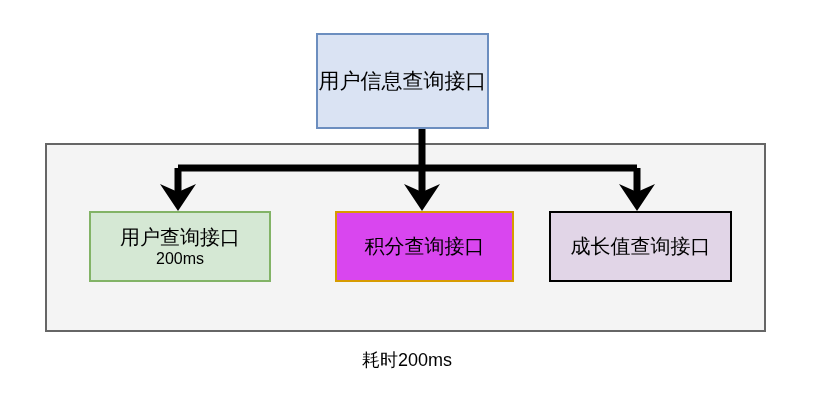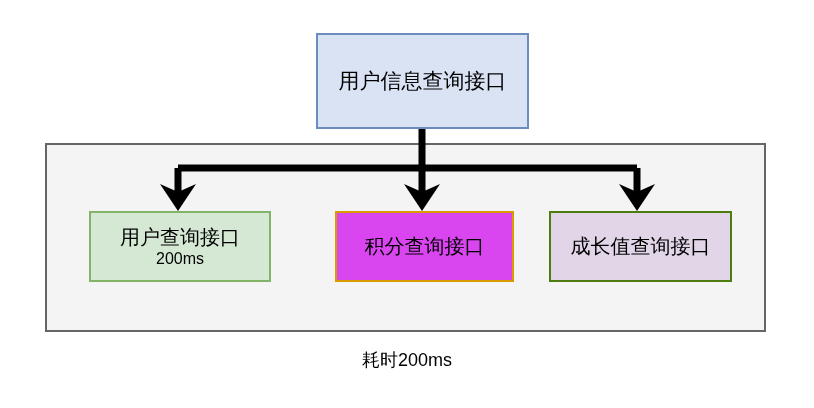--- a/index.html
+++ b/index.html
@@ -26,21 +26,21 @@
     justify-content: center;
     text-align: center;
     color: #000000;
     line-height: 1.22;
     -webkit-font-smoothing: antialiased;
   }
   
   #root-node {
     left: 316px;
     top: 33px;
-    width: 213px;
+    width: 173px;
     height: 96px;
     background: #dae3f3;
     border: 2px solid #6c8ebf;
     font-size: 21px;
   }
   
   #group-container {
     position: absolute;
     left: 45px;
     top: 143px;
@@ -64,21 +64,21 @@
   #leaf-points {
     left: 335px;
     width: 179px;
     background: #d946ef;
     border: 2px solid #d79b00;
   }
   #leaf-growth {
     left: 549px;
     width: 183px;
     background: #e1d5e7;
-    border: 2px solid #4d7c0f;
+    border: 2px solid #000000;
   }
   .node .line-ms {
     font-size: 16px;
     text-align: right;
   }
   
   #connectors {
     position: absolute;
     left: 0;
     top: 0;

